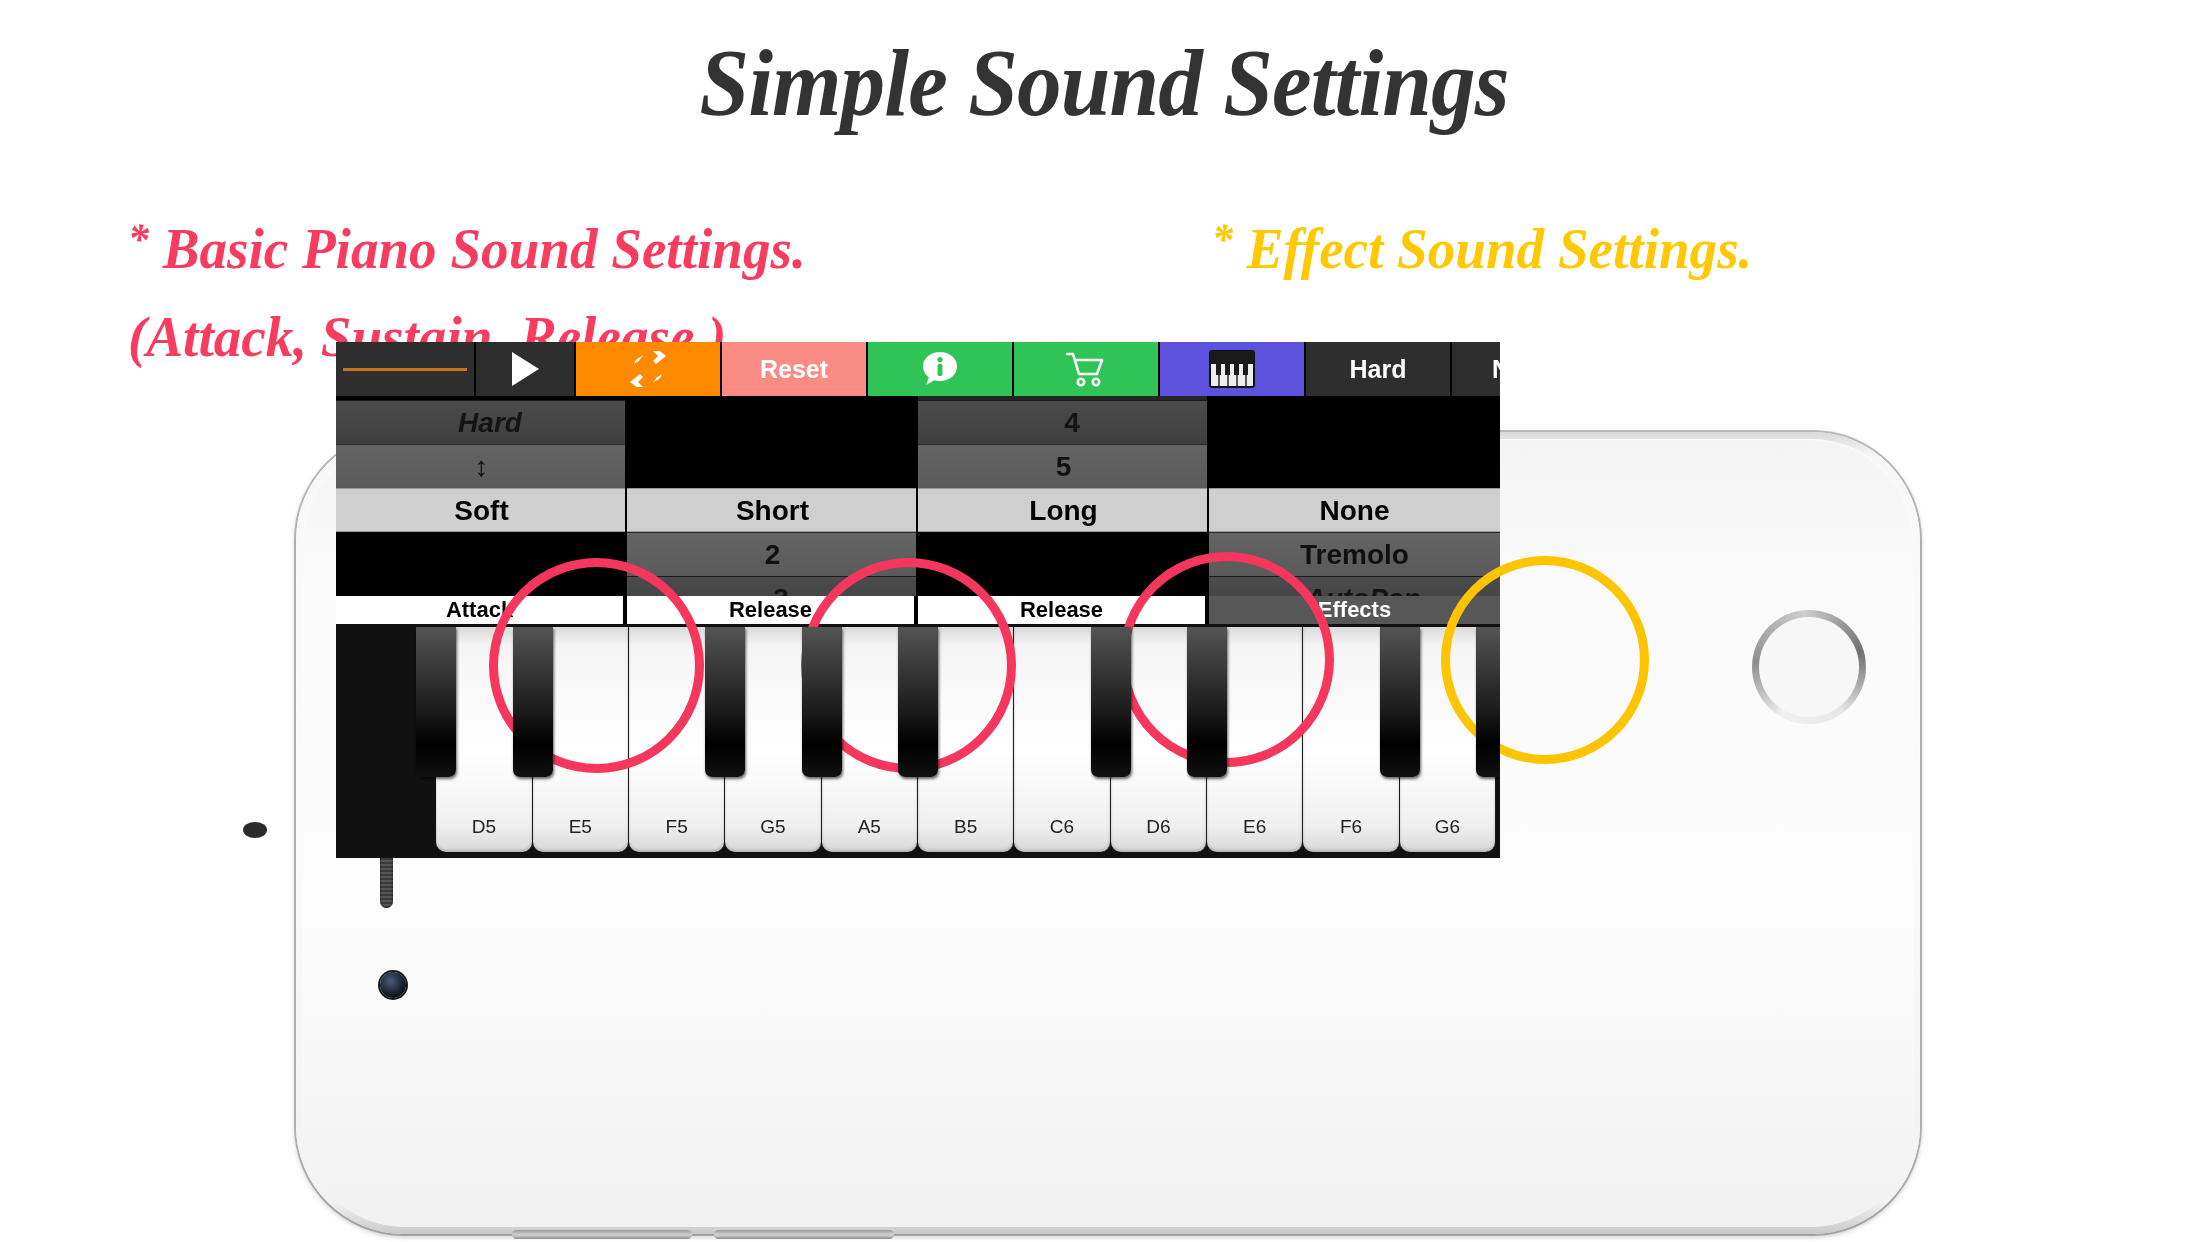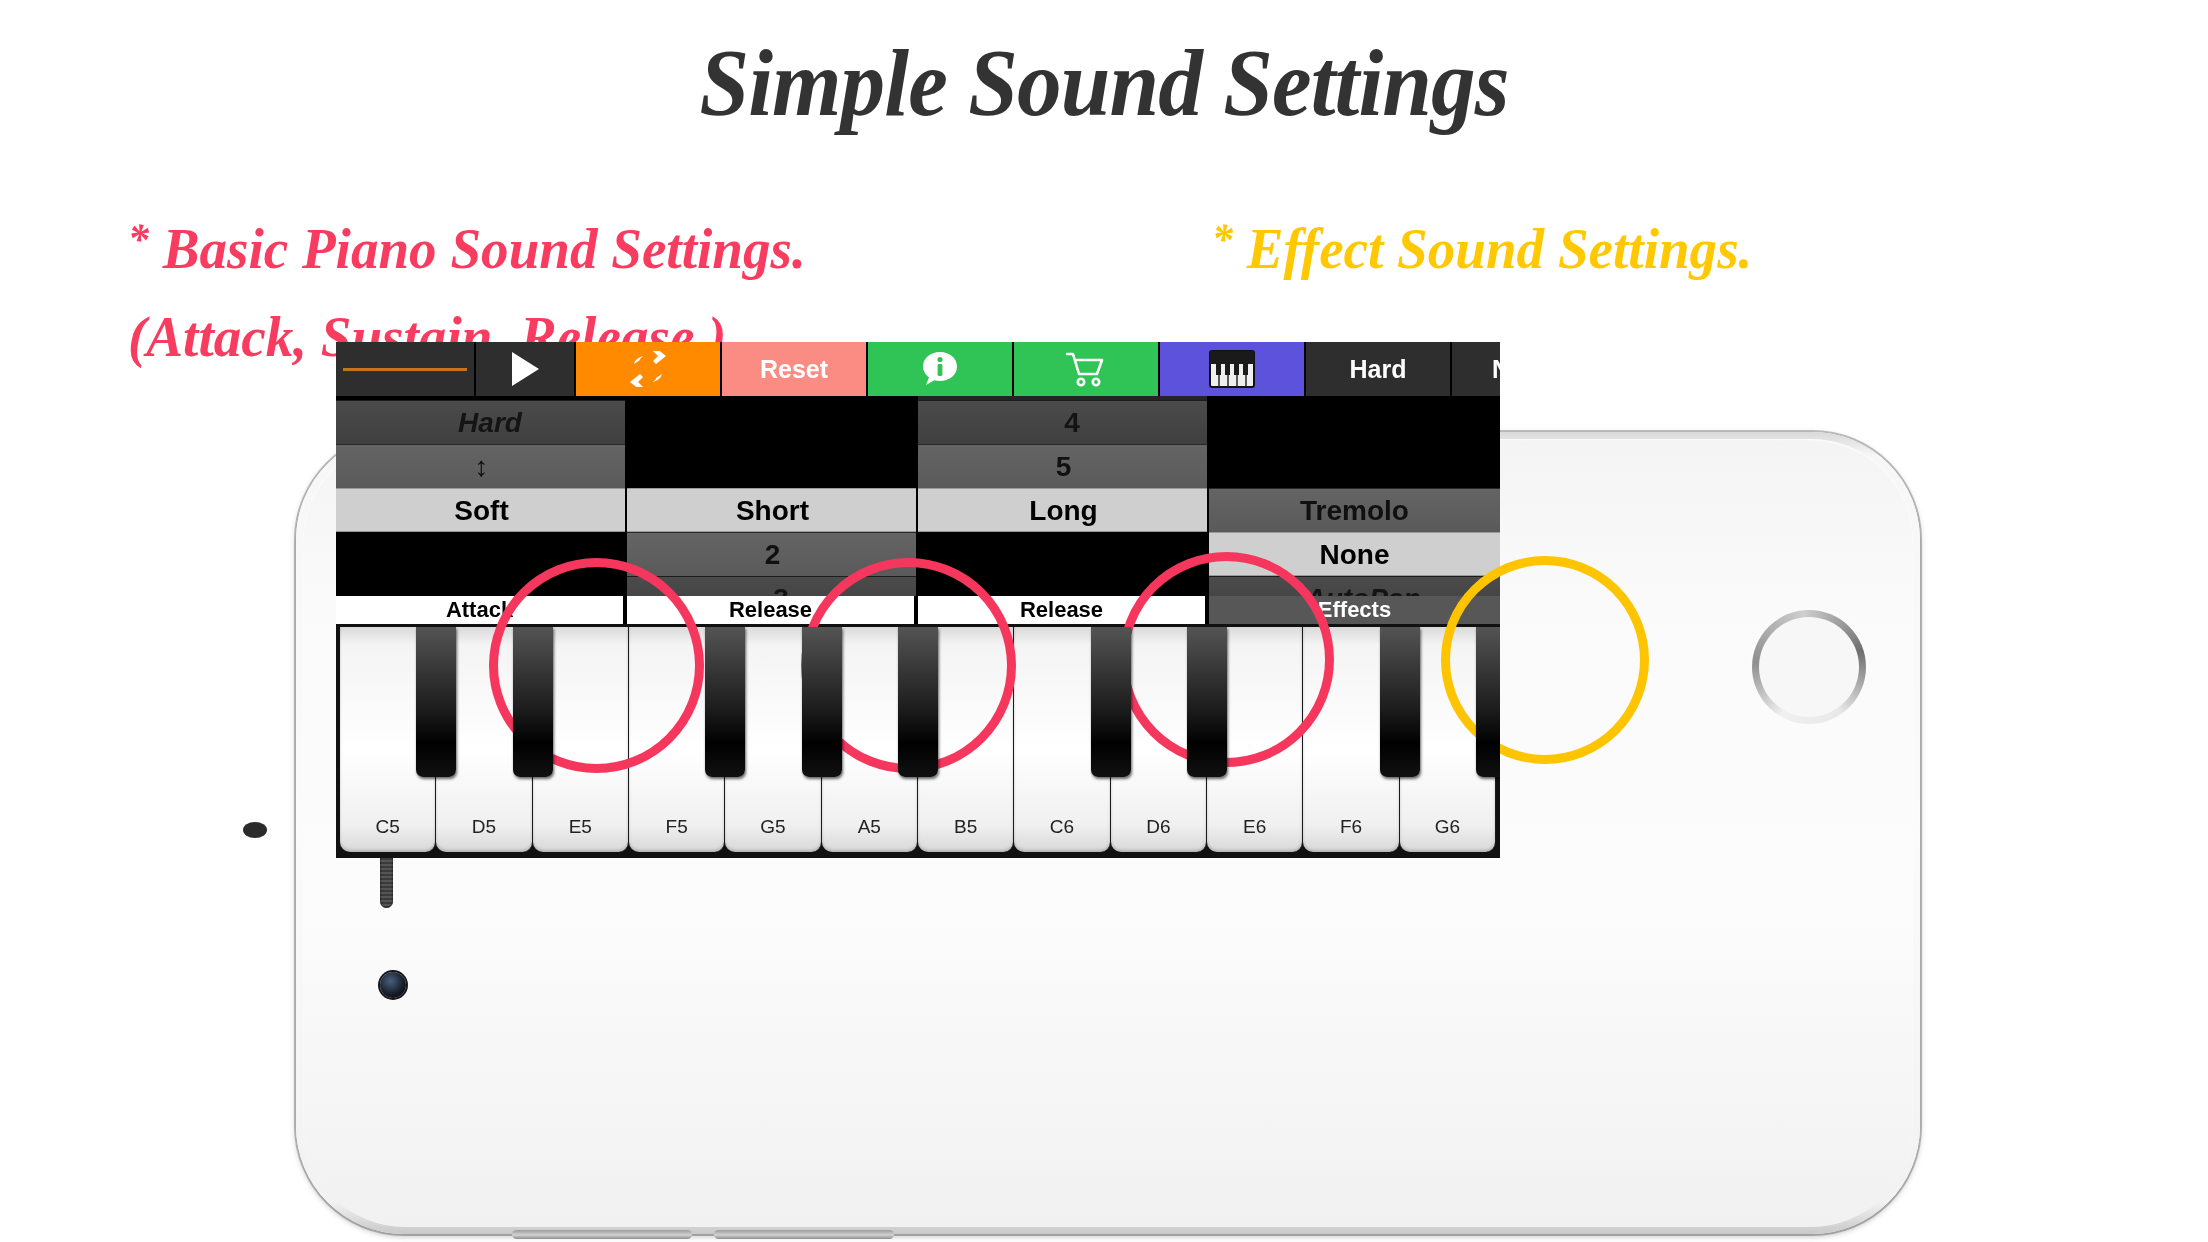--- a/index.html
+++ b/index.html
@@ -339,40 +339,37 @@
           <div class="row n2" style="font-style:normal">4</div>
           <div class="row n1">5</div>
           <div class="row sel">Long</div>
           <div class="row blank"></div>
           <div class="row blank"></div>
         </div>
       </div>
 
       <div class="picker" style="border-right:none">
         <div class="wheel" style="top:92px">
+          <div class="row sel">None</div>
           <div class="row n1">Tremolo</div>
-          <div class="row sel">None</div>
           <div class="row n2">AutoPan</div>
 
         </div>
       </div>
     </div>
 
     <div class="labels">
       <div class="label-cell">Attack</div>
       <div class="label-cell">Release</div>
       <div class="label-cell">Release</div>
       <div class="label-cell dim">Effects</div>
     </div>
 
     <div class="keyboard">
       <div class="keys" id="keys">
-          <div class="wkey" style="left: 0px; width: 96.3333px;">
-            <span>C5</span>
-          </div>
           <div class="wkey" style="left: 96.3333px; width: 96.3333px;">
             <span>D5</span>
           </div>
           <div class="wkey" style="left: 192.667px; width: 96.3333px;">
             <span>E5</span>
           </div>
           <div class="wkey" style="left: 289px; width: 96.3333px;">
             <span>F5</span>
           </div>
           <div class="wkey" style="left: 385.333px; width: 96.3333px;">

